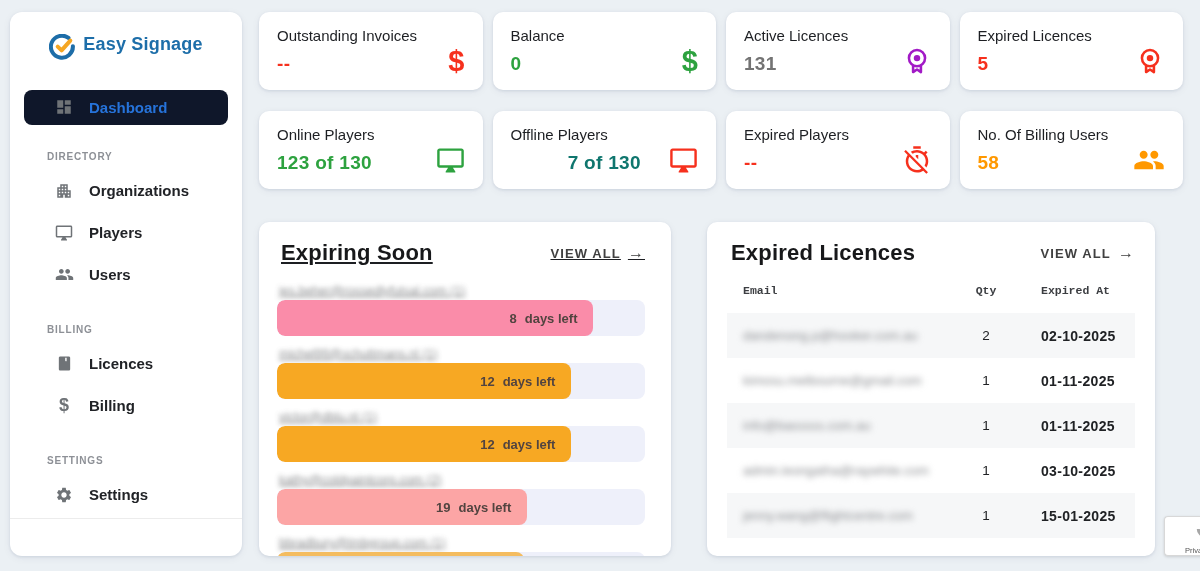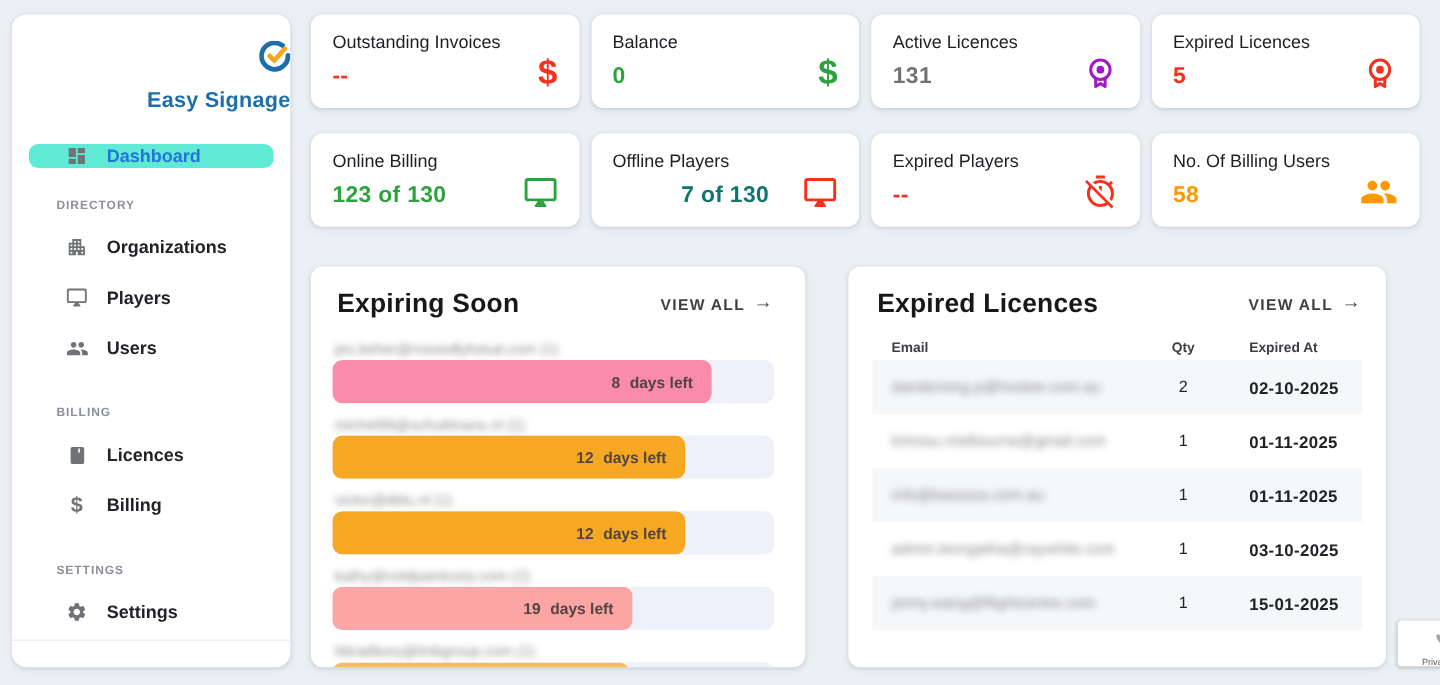--- a/index.html
+++ b/index.html
@@ -14,29 +14,29 @@
     background:#fff;
     border-radius:10px;
     box-shadow:0 1px 3px rgba(20,40,80,.10), 0 2px 8px rgba(20,40,80,.06);
   }
 
   
   .sidebar {
     position:absolute; left:10px; top:12px; width:232px; height:544px;
     border-radius:12px; display:flex; flex-direction:column;
   }
-  .logo-row { display:flex; align-items:flex-end; justify-content:center; gap:8px; margin:22px 0 26px; cursor:pointer;flex-direction:column; }
+  .logo-row { display:flex; align-items:flex-start; justify-content:center; gap:8px; margin:22px 0 26px; cursor:pointer; }
   .logo-text { font-size:18px; font-weight:700; color:#1d6ea9; letter-spacing:.2px; }
   .side-item {
     display:flex; align-items:center; gap:15px;
     margin:0 14px; padding:0 0 0 30px; height:38px; border-radius:8px;
     font-size:15px; font-weight:700; color:#212327; cursor:pointer;
   }
   .side-item .ic { width:20px; height:20px; color:#6f7377; flex:0 0 20px; display:flex; align-items:center; justify-content:center; }
-  .side-item.active { background:#5eead4; color:#2673da; }
+  .side-item.active { background:#0f172a; color:#2673da; }
   .section-title {
     margin:26px 0 10px 37px; font-size:10px; font-weight:700;
     letter-spacing:.8px; color:#8d9096;
   }
   .side-group .side-item { margin-bottom:4px; }
   .side-footer { margin-top:auto; border-top:1px solid #ececec; height:42px; }
 
   
   .cards {
     position:absolute; left:259px; top:12px; width:924px;
@@ -44,39 +44,39 @@
   }
   .stat-card { height:78px; padding:15px 18px; position:relative; }
   .stat-label { font-size:15px; font-weight:500; color:#1d1f23; }
   .stat-value { font-size:19px; font-weight:700; margin-top:9px; letter-spacing:.3px; }
   .stat-icon { position:absolute; right:18px; bottom:13px; height:32px; display:flex; align-items:center; }
   .dollar-glyph { font-size:29px; font-weight:700; line-height:30px; }
 
   
   .panels { position:absolute; left:259px; top:222px; width:924px; display:flex; gap:36px; }
   .panel { height:334px; overflow:hidden; position:relative; }
-  .panel-left  { width:412px; padding:18px 26px 0 18px; }
+  .panel-left  { width:412px; padding:18px 26px 0 18px;text-decoration:underline; }
   .panel-right { width:448px; padding:18px 20px 0 20px; }
   .panel-head { display:flex; align-items:center; justify-content:space-between; margin-bottom:18px; padding-left:4px; }
   .panel-title { font-size:22px; font-weight:600; color:#17181a; letter-spacing:.2px; }
   .view-all { display:flex; align-items:center; gap:7px; font-size:13px; font-weight:700;
               letter-spacing:1.1px; color:#404040; cursor:pointer; }
   .view-all .arr { font-size:16px; font-weight:400; }
 
   
   .bar-row { margin-bottom:11px; }
   .bar-label { font-size:12.5px; color:#6e7073; margin:0 0 2px 2px; filter:blur(2.5px); opacity:.8; white-space:nowrap; }
   .bar-track { height:36px; background:#eef0fa; border-radius:8px; position:relative; overflow:hidden; }
   .bar-fill { height:100%; border-radius:8px; position:relative; }
   .bar-days { position:absolute; right:16px; top:0; height:100%; display:flex; align-items:center; gap:8px;
               font-size:13px; font-weight:700; color:#524440; }
   .bar-row.faded .bar-fill { opacity:.72; }
 
   
-  .thead { display:grid; grid-template-columns:1fr 66px 116px; padding:0 0 0 16px; margin-bottom:4px; }
+  .thead { display:grid; grid-template-columns:1fr 66px 116px; padding:0 0 0 16px; margin-bottom:16px;font-family:Liberation Mono, monospace; }
   .thead > div { font-size:11.5px; font-weight:700; color:#3c3e42; }
   .th-qty { text-align:center; }
   .th-date { padding-left:22px; }
   .trow { display:grid; grid-template-columns:1fr 66px 116px; align-items:center; height:45px; padding-left:16px; }
   .trow.band { background:#f6f7f8; }
   .td-email { font-size:13px; color:#8a8c90; filter:blur(3px); white-space:nowrap; overflow:hidden; }
   .td-qty { text-align:center; font-size:13.5px; font-weight:500; color:#202225; }
   .td-date { padding-left:22px; font-size:14px; font-weight:600; color:#202225; letter-spacing:.3px; }
 
   
@@ -203,21 +203,21 @@
     <div class="stat-icon" style="color: rgb(246, 48, 29);">
       <svg width="30" height="30" viewBox="0 0 26 26">
           <circle cx="13" cy="10.5" r="7" fill="none" stroke="currentColor" stroke-width="2.2"></circle>
           <circle cx="13" cy="10.5" r="2.8" fill="currentColor"></circle>
           <path d="M9.6 16.4 L9.6 22.6 L13 20.4 L16.4 22.6 L16.4 16.4" fill="none" stroke="currentColor" stroke-width="2.2" stroke-linejoin="round"></path>
         </svg>
     </div>
   </div>
 
   <div class="card stat-card">
-    <div class="stat-label">Online Billing</div>
+    <div class="stat-label">Online Players</div>
     <div class="stat-value" style="color: rgb(45, 162, 63);">123 of 130</div>
     <div class="stat-icon" style="color: rgb(45, 162, 63);">
       <svg width="29" height="29" viewBox="0 0 24 24" fill="currentColor">
           <path d="M21 2H3c-1.1 0-2 .9-2 2v12c0 1.1.9 2 2 2h7l-2 3v1h8v-1l-2-3h7c1.1 0 2-.9 2-2V4c0-1.1-.9-2-2-2zm0 14H3V4h18v12z"></path>
         </svg>
     </div>
   </div>
 
   <div class="card stat-card">
     <div class="stat-label">Offline Players</div>

